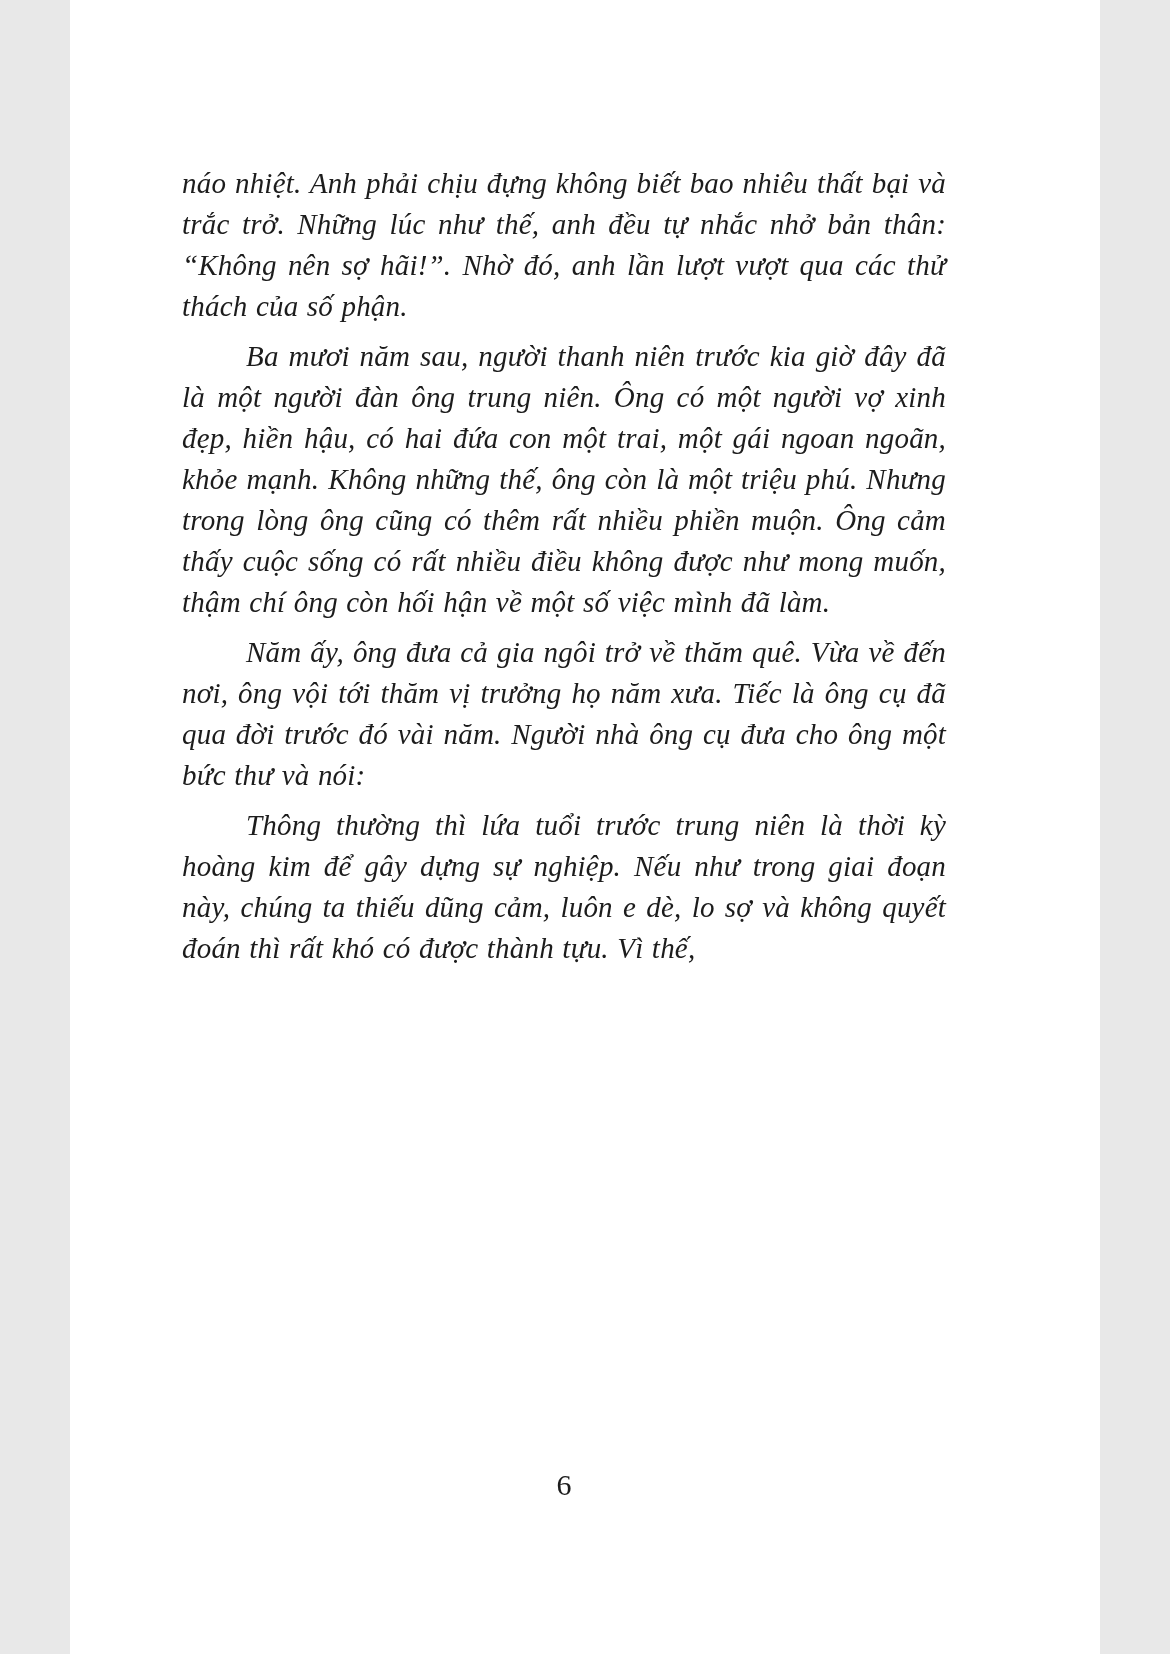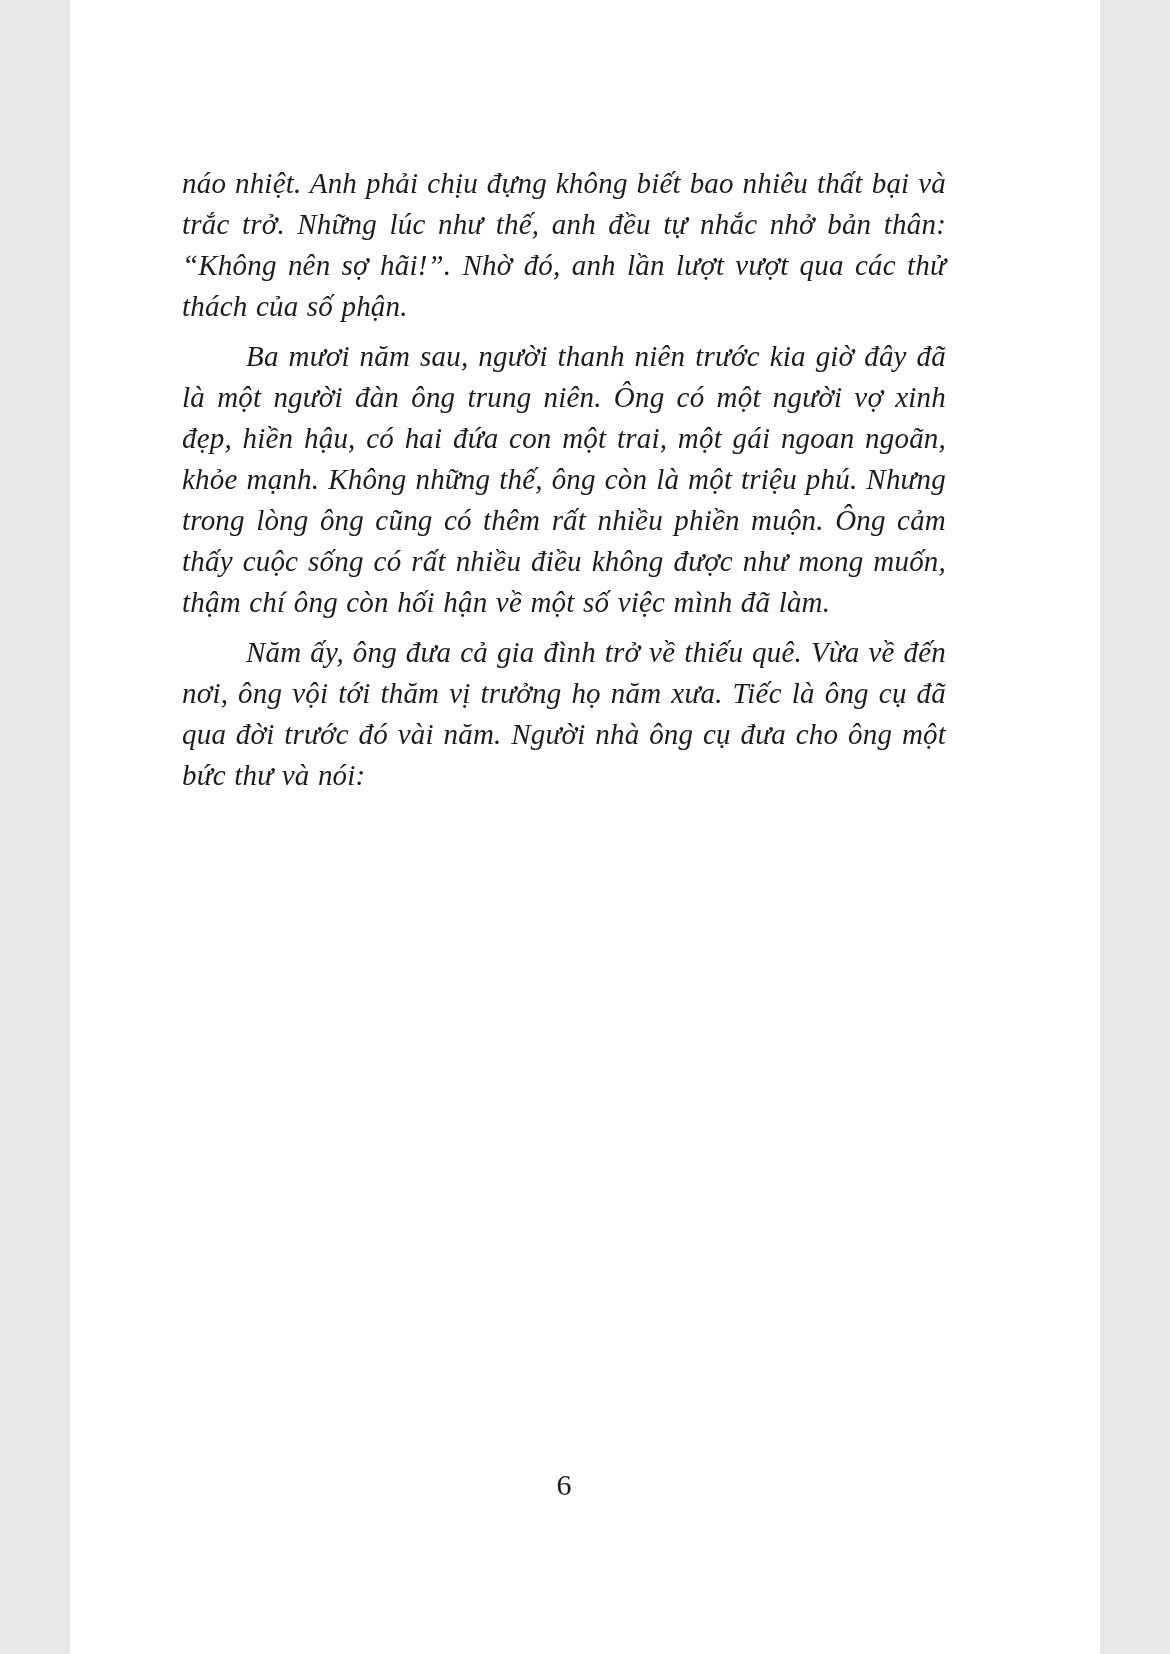--- a/index.html
+++ b/index.html
@@ -46,16 +46,17 @@
     color: #1c1c1c;
   }
 </style>
 </head>
 <body>
 
 <div class="page">
   <div class="text-block" id="paragraphs">
       <p>náo nhiệt. Anh phải chịu đựng không biết bao nhiêu thất bại và trắc trở. Những lúc như thế, anh đều tự nhắc nhở bản thân: “Không nên sợ hãi!”. Nhờ đó, anh lần lượt vượt qua các thử thách của số phận.</p>
       <p class="indent">Ba mươi năm sau, người thanh niên trước kia giờ đây đã là một người đàn ông trung niên. Ông có một người vợ xinh đẹp, hiền hậu, có hai đứa con một trai, một gái ngoan ngoãn, khỏe mạnh. Không những thế, ông còn là một triệu phú. Nhưng trong lòng ông cũng có thêm rất nhiều phiền muộn. Ông cảm thấy cuộc sống có rất nhiều điều không được như mong muốn, thậm chí ông còn hối hận về một số việc mình đã làm.</p>
-      <p class="indent">Năm ấy, ông đưa cả gia đình trở về thiếu quê. Vừa về đến nơi, ông vội tới thăm vị trưởng họ năm xưa. Tiếc là ông cụ đã qua đời trước đó vài năm. Người nhà ông cụ đưa cho ông một bức thư và nói:</p>
+      <p class="indent">Năm ấy, ông đưa cả gia ngôi trở về thăm quê. Vừa về đến nơi, ông vội tới thăm vị trưởng họ năm xưa. Tiếc là ông cụ đã qua đời trước đó vài năm. Người nhà ông cụ đưa cho ông một bức thư và nói:</p>
+      <p class="indent">Thông thường thì lứa tuổi trước trung niên là thời kỳ hoàng kim để gây dựng sự nghiệp. Nếu như trong giai đoạn này, chúng ta thiếu dũng cảm, luôn e dè, lo sợ và không quyết đoán thì rất khó có được thành tựu. Vì thế,</p>
     </div>
   <div class="page-number">6</div>
 </div>
 
 </body></html>

